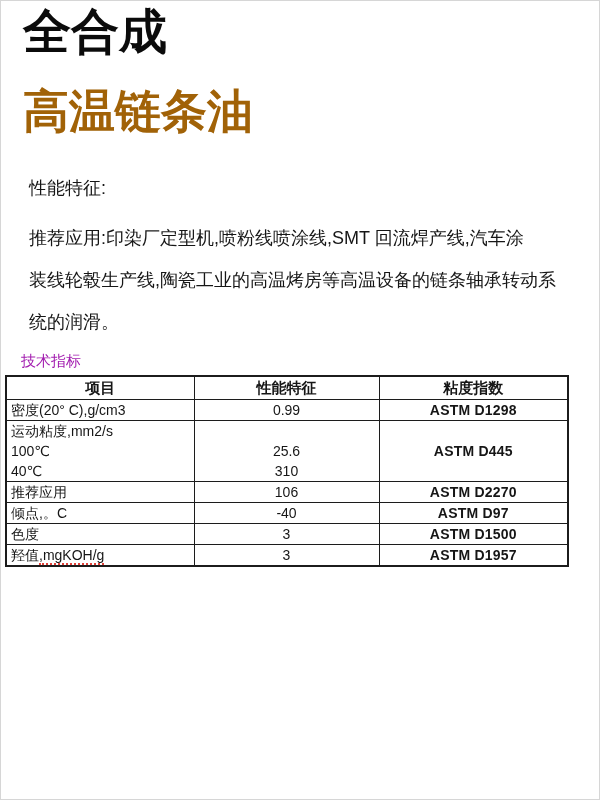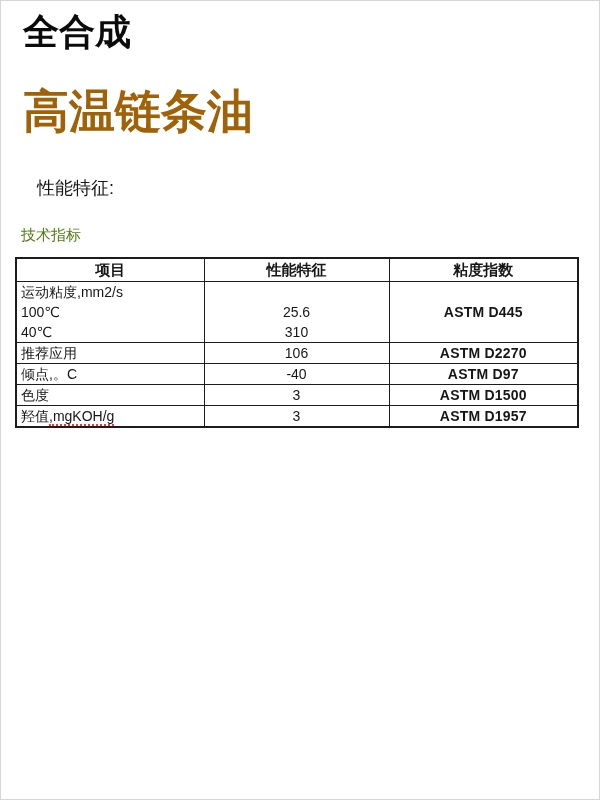--- a/index.html
+++ b/index.html
@@ -8,44 +8,44 @@
     width:600px; height:800px;
     box-sizing:border-box;
     background:#ffffff;
     border:1px solid #d6d6d6;
     overflow:hidden;
     font-family:"Liberation Sans","DejaVu Sans",sans-serif;
     color:#161616;
   }
   .title-black {
     margin:0; padding:4px 0 0 22px;
-    font-size:36px; line-height:54px; font-weight:700;
+    font-size:48px; line-height:54px; font-weight:700;
     color:#0b0b0b;
   }
   .title-red {
     margin:24px 0 0 22px; padding:0;
     font-size:46px; line-height:56px; font-weight:700;
     color:#c41511;
   }
   .body-block {
     margin:28px 15px 0 20px;
     font-size:18px; line-height:42px;
   }
   .body-block p {
-    margin:16px;
+    margin:8px;
     white-space:pre-line;
     text-align:justify;
   }
   .table-caption {
-    margin:6px 0 12px 20px;
+    margin:6px 0 4px 20px;
     font-size:15px; line-height:20px;
-    color:#4d7c0f;
+    color:#a21caf;
   }
   table.spec {
-    margin-left:14px;
+    margin-left:4px;
     width:562px;
     border-collapse:collapse;
     table-layout:fixed;
     border:2px solid #1c1c1c;
     padding-left:37px;
   }
   table.spec col.c1 { width:188px; }
   table.spec col.c2 { width:185px; }
   table.spec col.c3 { width:189px; }
   table.spec th, table.spec td {
@@ -72,38 +72,46 @@
 <body>
 
 <div class="page">
 
   <h1 class="title-black">全合成</h1>
 
   <h1 class="title-red" style="color: #a16207;">高温链条油</h1>
 
   <div class="body-block">
     <p>性能特征:</p>
+    <p>推荐应用:印染厂定型机,喷粉线喷涂线,SMT 回流焊产线,汽车涂
+装线轮毂生产线,陶瓷工业的高温烤房等高温设备的链条轴承转动系
+统的润滑。</p>
   </div>
 
   <div class="table-caption">技术指标</div>
 
   <table class="spec">
     <colgroup>
         <col class="c1">
         <col class="c2">
         <col class="c3">
       </colgroup>
     <thead>
       <tr>
         <th>项目</th>
         <th>性能特征</th>
         <th>粘度指数</th>
       </tr>
     </thead>
     <tbody>
+        <tr>
+          <td class="item"><span>密度(20° C),g/cm3</span></td>
+          <td class="value">0.99</td>
+          <td class="method">ASTM D1298</td>
+        </tr>
         <tr class="multi">
           <td class="item"><span>运动粘度,mm2/s
 100℃
 40℃</span></td>
           <td class="value">
 25.6
 310</td>
           <td class="method">ASTM D445</td>
         </tr>
         <tr>

